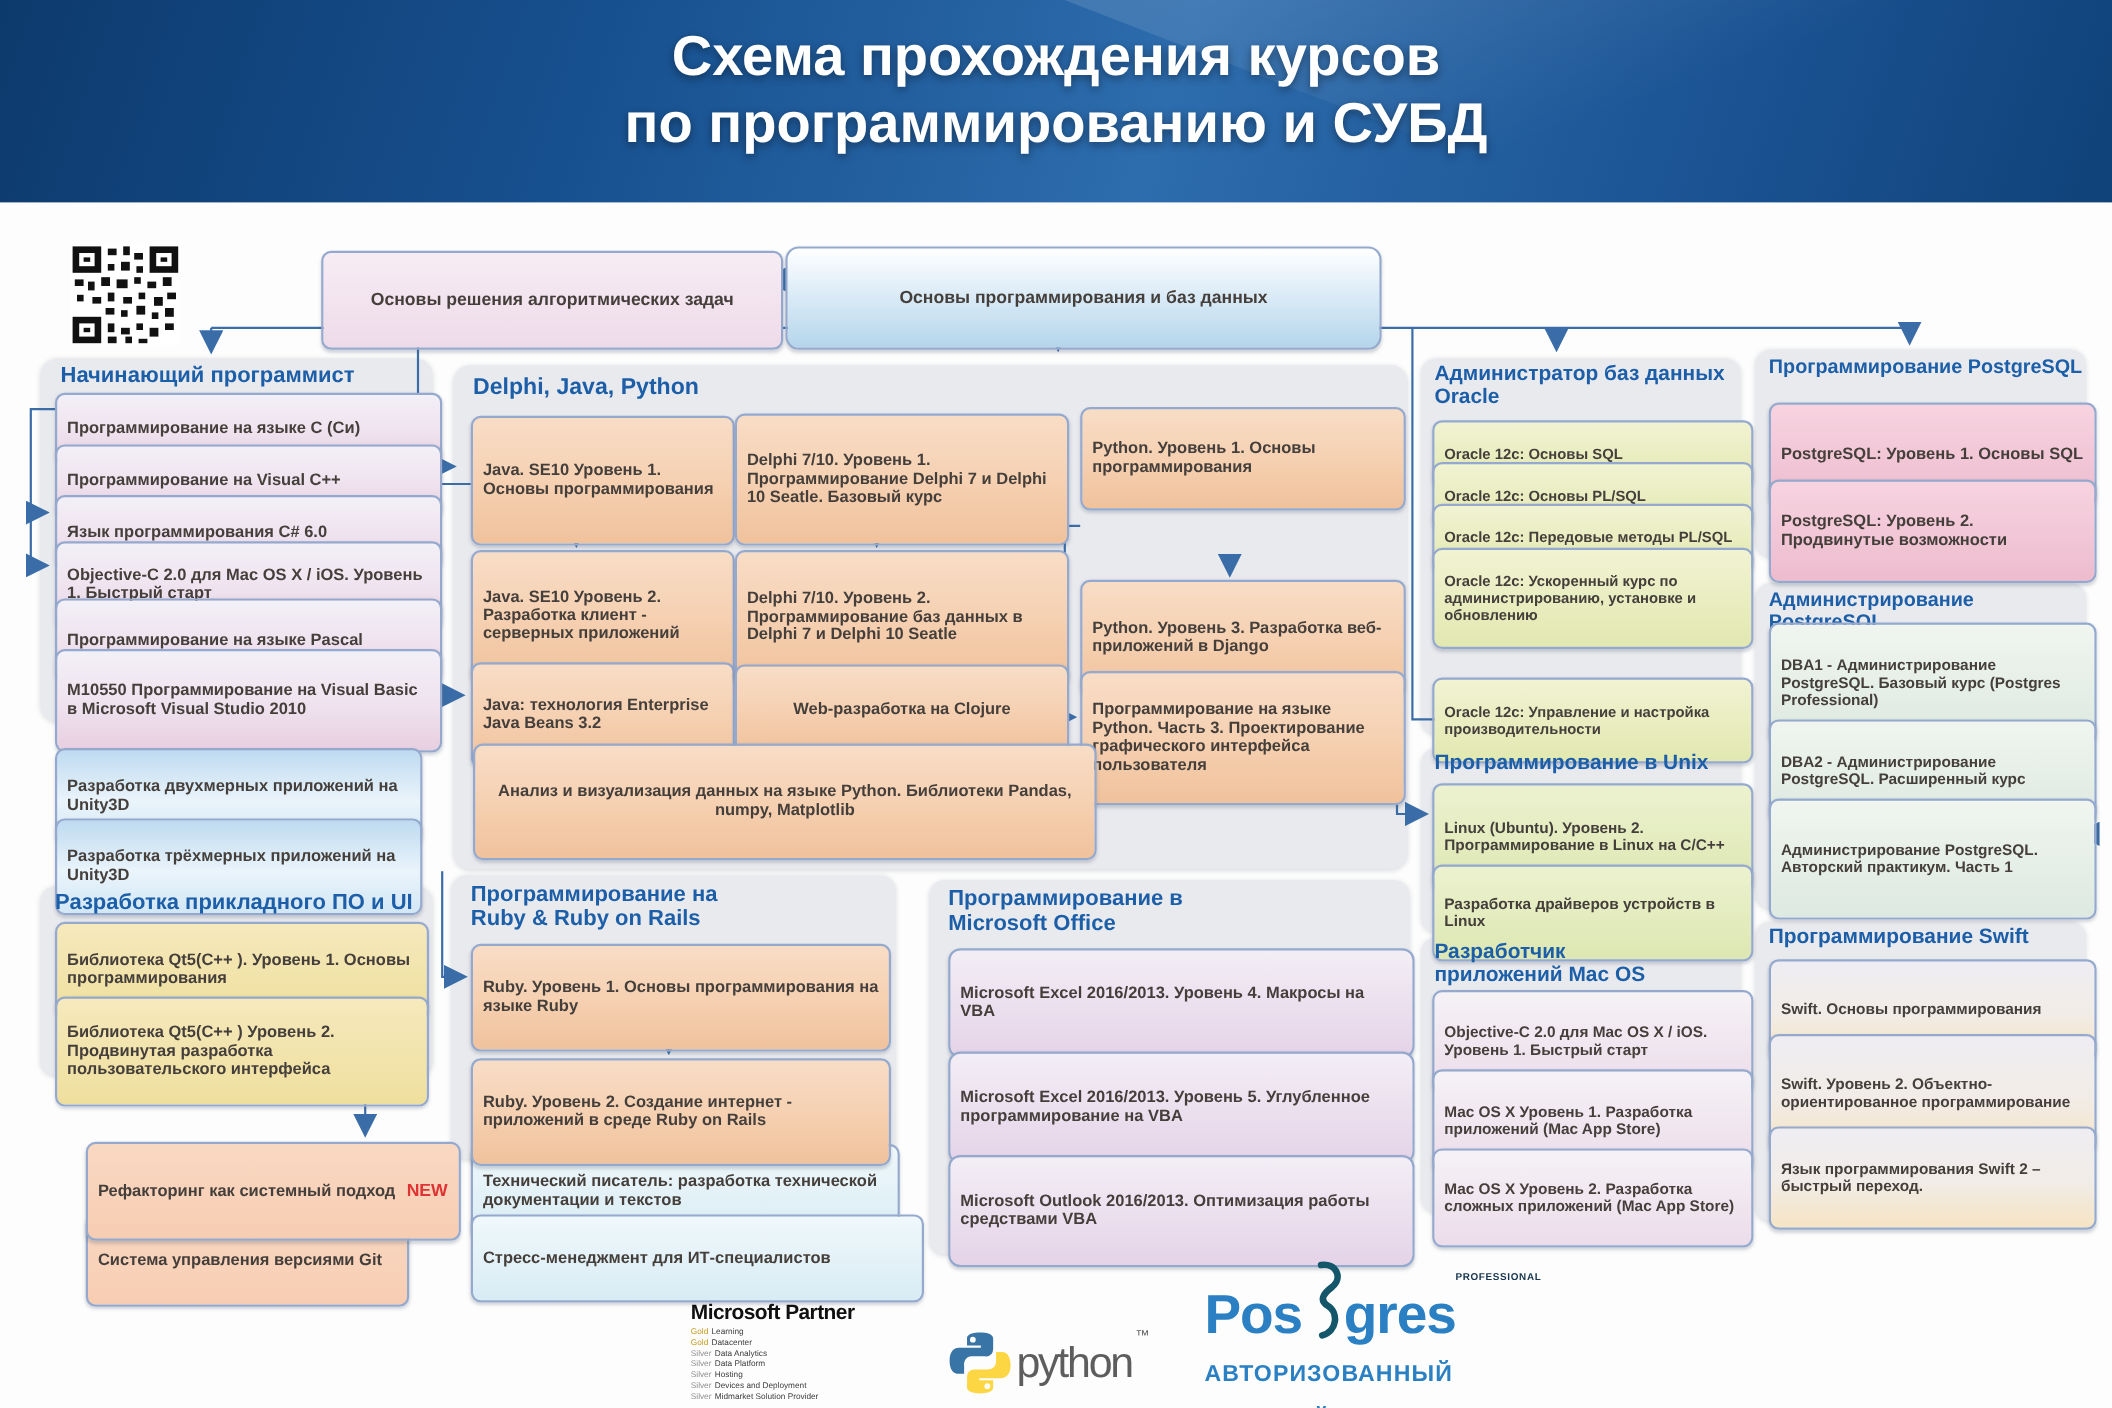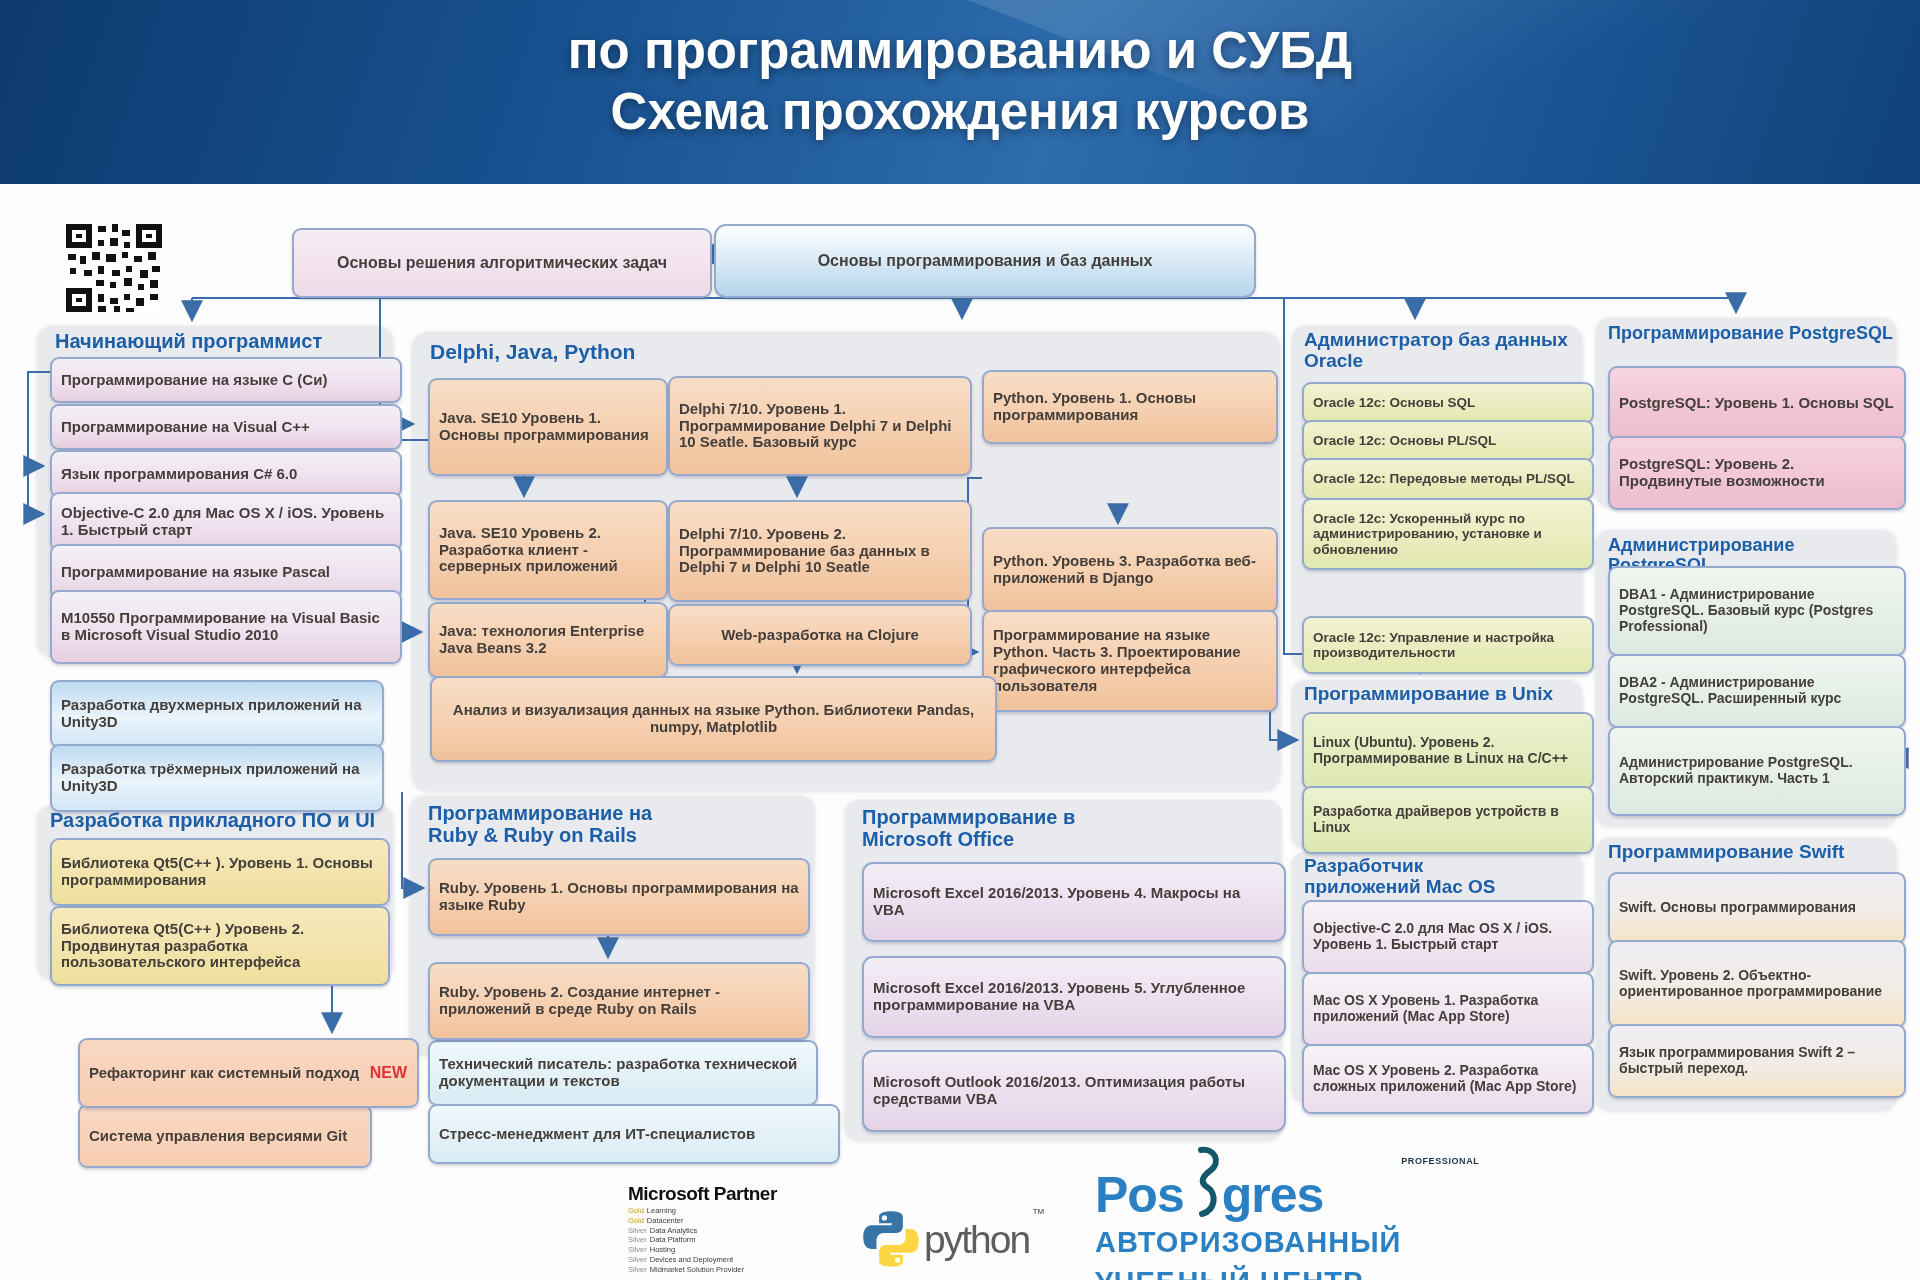--- a/index.html
+++ b/index.html
@@ -7,21 +7,21 @@
   .hdr{position:absolute;left:0;top:0;width:100%;height:184px;
        background:linear-gradient(108deg,#0d3a6d 0%,#17508f 28%,#2d6cad 55%,#1a5292 82%,#0f4278 100%);}
   .swoosh{position:absolute;right:0;top:0;width:62%;height:100%;
        background:linear-gradient(160deg,rgba(255,255,255,.17),rgba(255,255,255,0) 60%);
        clip-path:polygon(20% 0,100% 0,100% 100%,60% 100%)}
   .ttl{position:absolute;left:0;right:0;top:20px;text-align:center;color:#fff;font-weight:bold;
        font-size:51px;line-height:1.2;text-shadow:0 3px 8px rgba(0,0,0,.4);z-index:2}
   .panel{position:absolute;background:#e9eaee;border-radius:16px;box-shadow:0 1px 5px rgba(60,70,90,.18);z-index:0}
   .st{position:absolute;z-index:2;font-weight:bold;color:#1c5fa8;line-height:1.1;font-size:20px}
   .box{position:absolute;z-index:2;display:flex;align-items:center;border:2px solid #94a9cd;border-radius:9px;
-       padding:6px 9px;font-weight:bold;color:#453f3b;font-size:15px;line-height:1.13;
+       padding:16px 9px;font-weight:bold;color:#453f3b;font-size:15px;line-height:1.13;
        box-shadow:0 2px 3px rgba(80,90,110,.25)}
   .tc{justify-content:center;text-align:center}
   .fs13{font-size:13.5px}.fs14{font-size:14px}.fs16{font-size:16px}
   .lav{background:linear-gradient(180deg,#f3f0f7 0%,#efe2ee 55%,#e7cfe0 100%)}
   .peach{background:linear-gradient(180deg,#f8ddc6 0%,#f6d2b4 45%,#f0c29c 100%)}
   .cblue{background:linear-gradient(180deg,#bedaf0 0%,#eaf4fb 55%,#d2e7f5 100%)}
   .cyel{background:linear-gradient(180deg,#f6e9bc 0%,#efdf9e 100%)}
   .cgreen{background:linear-gradient(180deg,#f1f3d2 0%,#e2e8b0 100%)}
   .cgreen2{background:linear-gradient(180deg,#ecf2cf 0%,#dde7b2 100%)}
   .cpink{background:linear-gradient(180deg,#f7d3e0 0%,#edbcce 100%)}
@@ -41,33 +41,33 @@
   .lvl{font-size:7.5px;line-height:1.3;font-weight:normal;color:#3c3c3c;white-space:nowrap}
   .tier-gold{color:#c79a1c;margin-right:3px}
   .tier-silver{color:#8f8f8f;margin-right:3px}
   .pyblock{position:absolute;left:858px;top:1206px;display:flex;align-items:center;z-index:2}
   .pyword{font-size:39px;color:#5d5d5d;letter-spacing:-2px;line-height:1;font-weight:normal}
   .pytm{font-size:13px;color:#5d5d5d;margin-left:3px;align-self:flex-start}
   .pgblock{position:absolute;left:1095px;top:1146px;z-index:2;color:#2a80c2}
   .pgrow{display:flex;align-items:flex-end;position:relative}
   .pgname{font-size:50px;font-weight:bold;line-height:1;letter-spacing:-1px}
   .pgprof{position:absolute;right:-78px;top:10px;font-size:9px;color:#16344f;letter-spacing:.6px;font-weight:bold}
-  .pgline{font-size:29px;font-weight:bold;letter-spacing:1px;margin-top:4px;line-height:1.25}
+  .pgline{font-size:21px;font-weight:bold;letter-spacing:1px;margin-top:16px;line-height:1.25}
 </style>
 </head>
 <body>
 
 <div id="canvas">
 
   <div class="hdr">
     <div class="swoosh"></div>
   </div>
   <div class="ttl">
+    <div>Схема прохождения курсов</div>
     <div>по программированию и СУБД</div>
-    <div>Схема прохождения курсов</div>
   </div>
 
   <svg class="qr" width="100" height="92" viewBox="0 0 50 46">
     <rect width="50" height="46" fill="#fff"></rect>
     <g fill="#111">
       <rect x="1" y="1" width="13" height="12"></rect>
         <rect x="36" y="1" width="13" height="12"></rect>
         <rect x="1" y="33" width="13" height="12"></rect>
       <rect x="4" y="4" width="7" height="6" fill="#fff"></rect>
         <rect x="39" y="4" width="7" height="6" fill="#fff"></rect>

